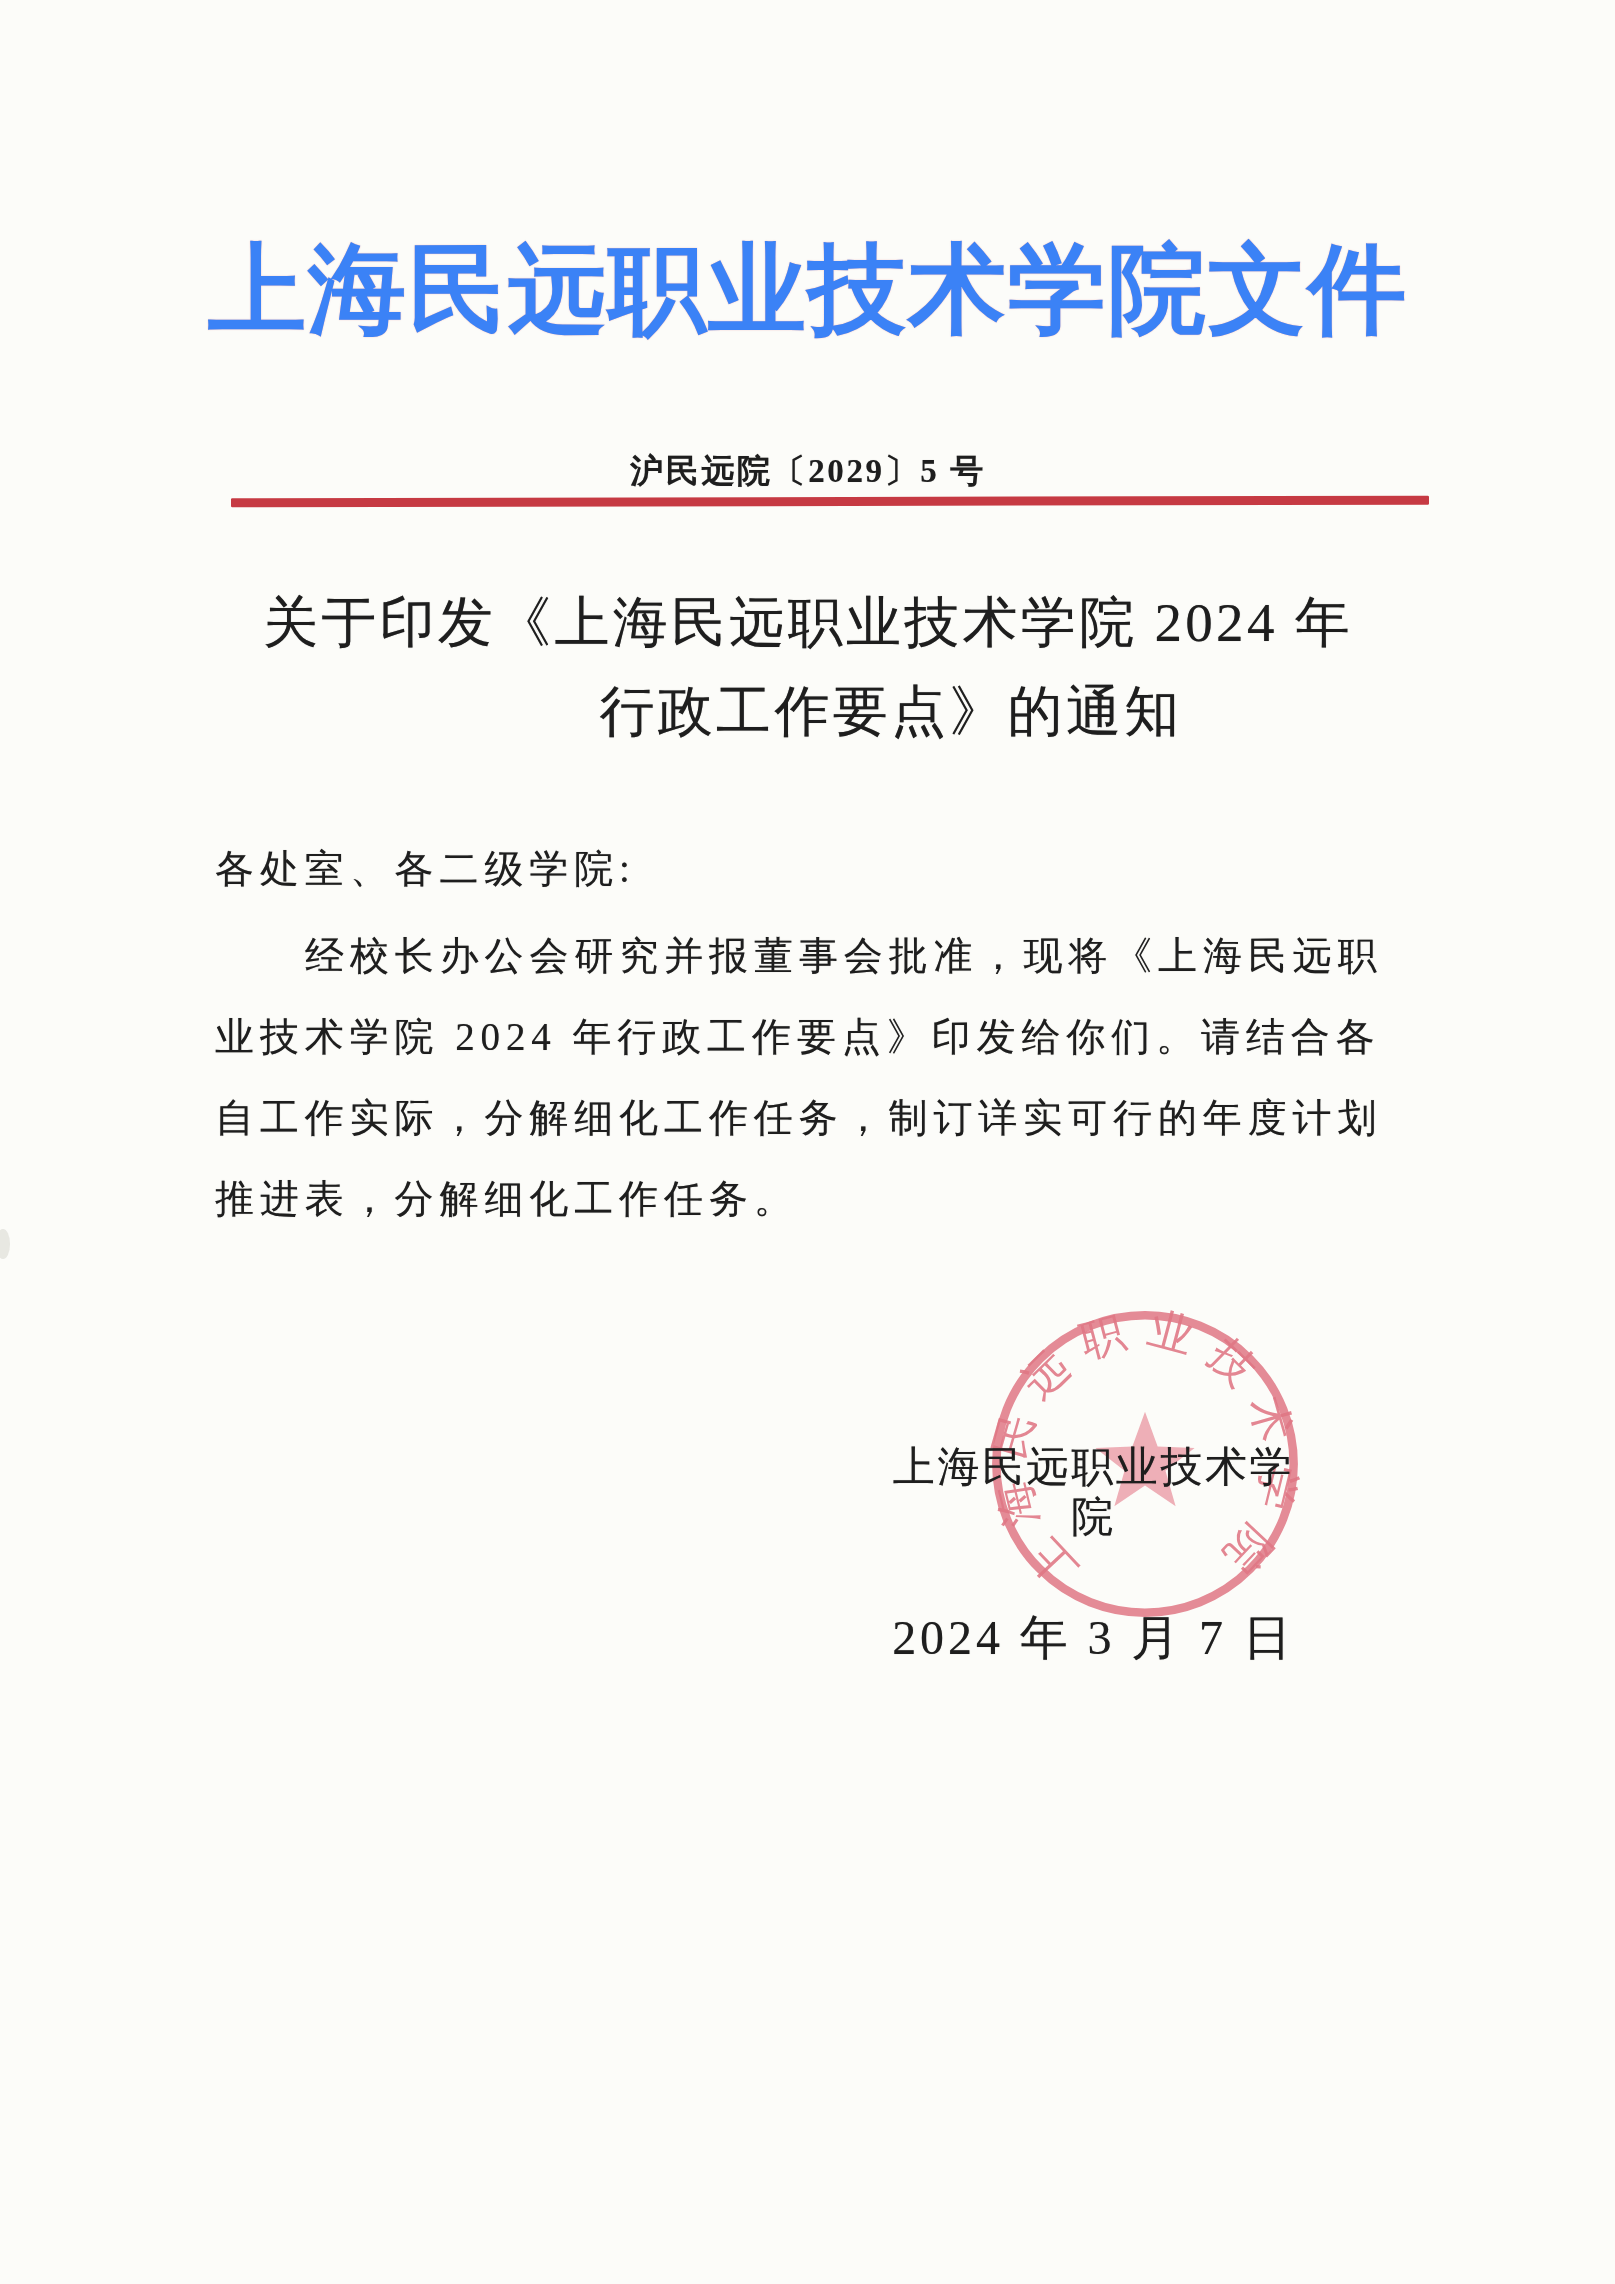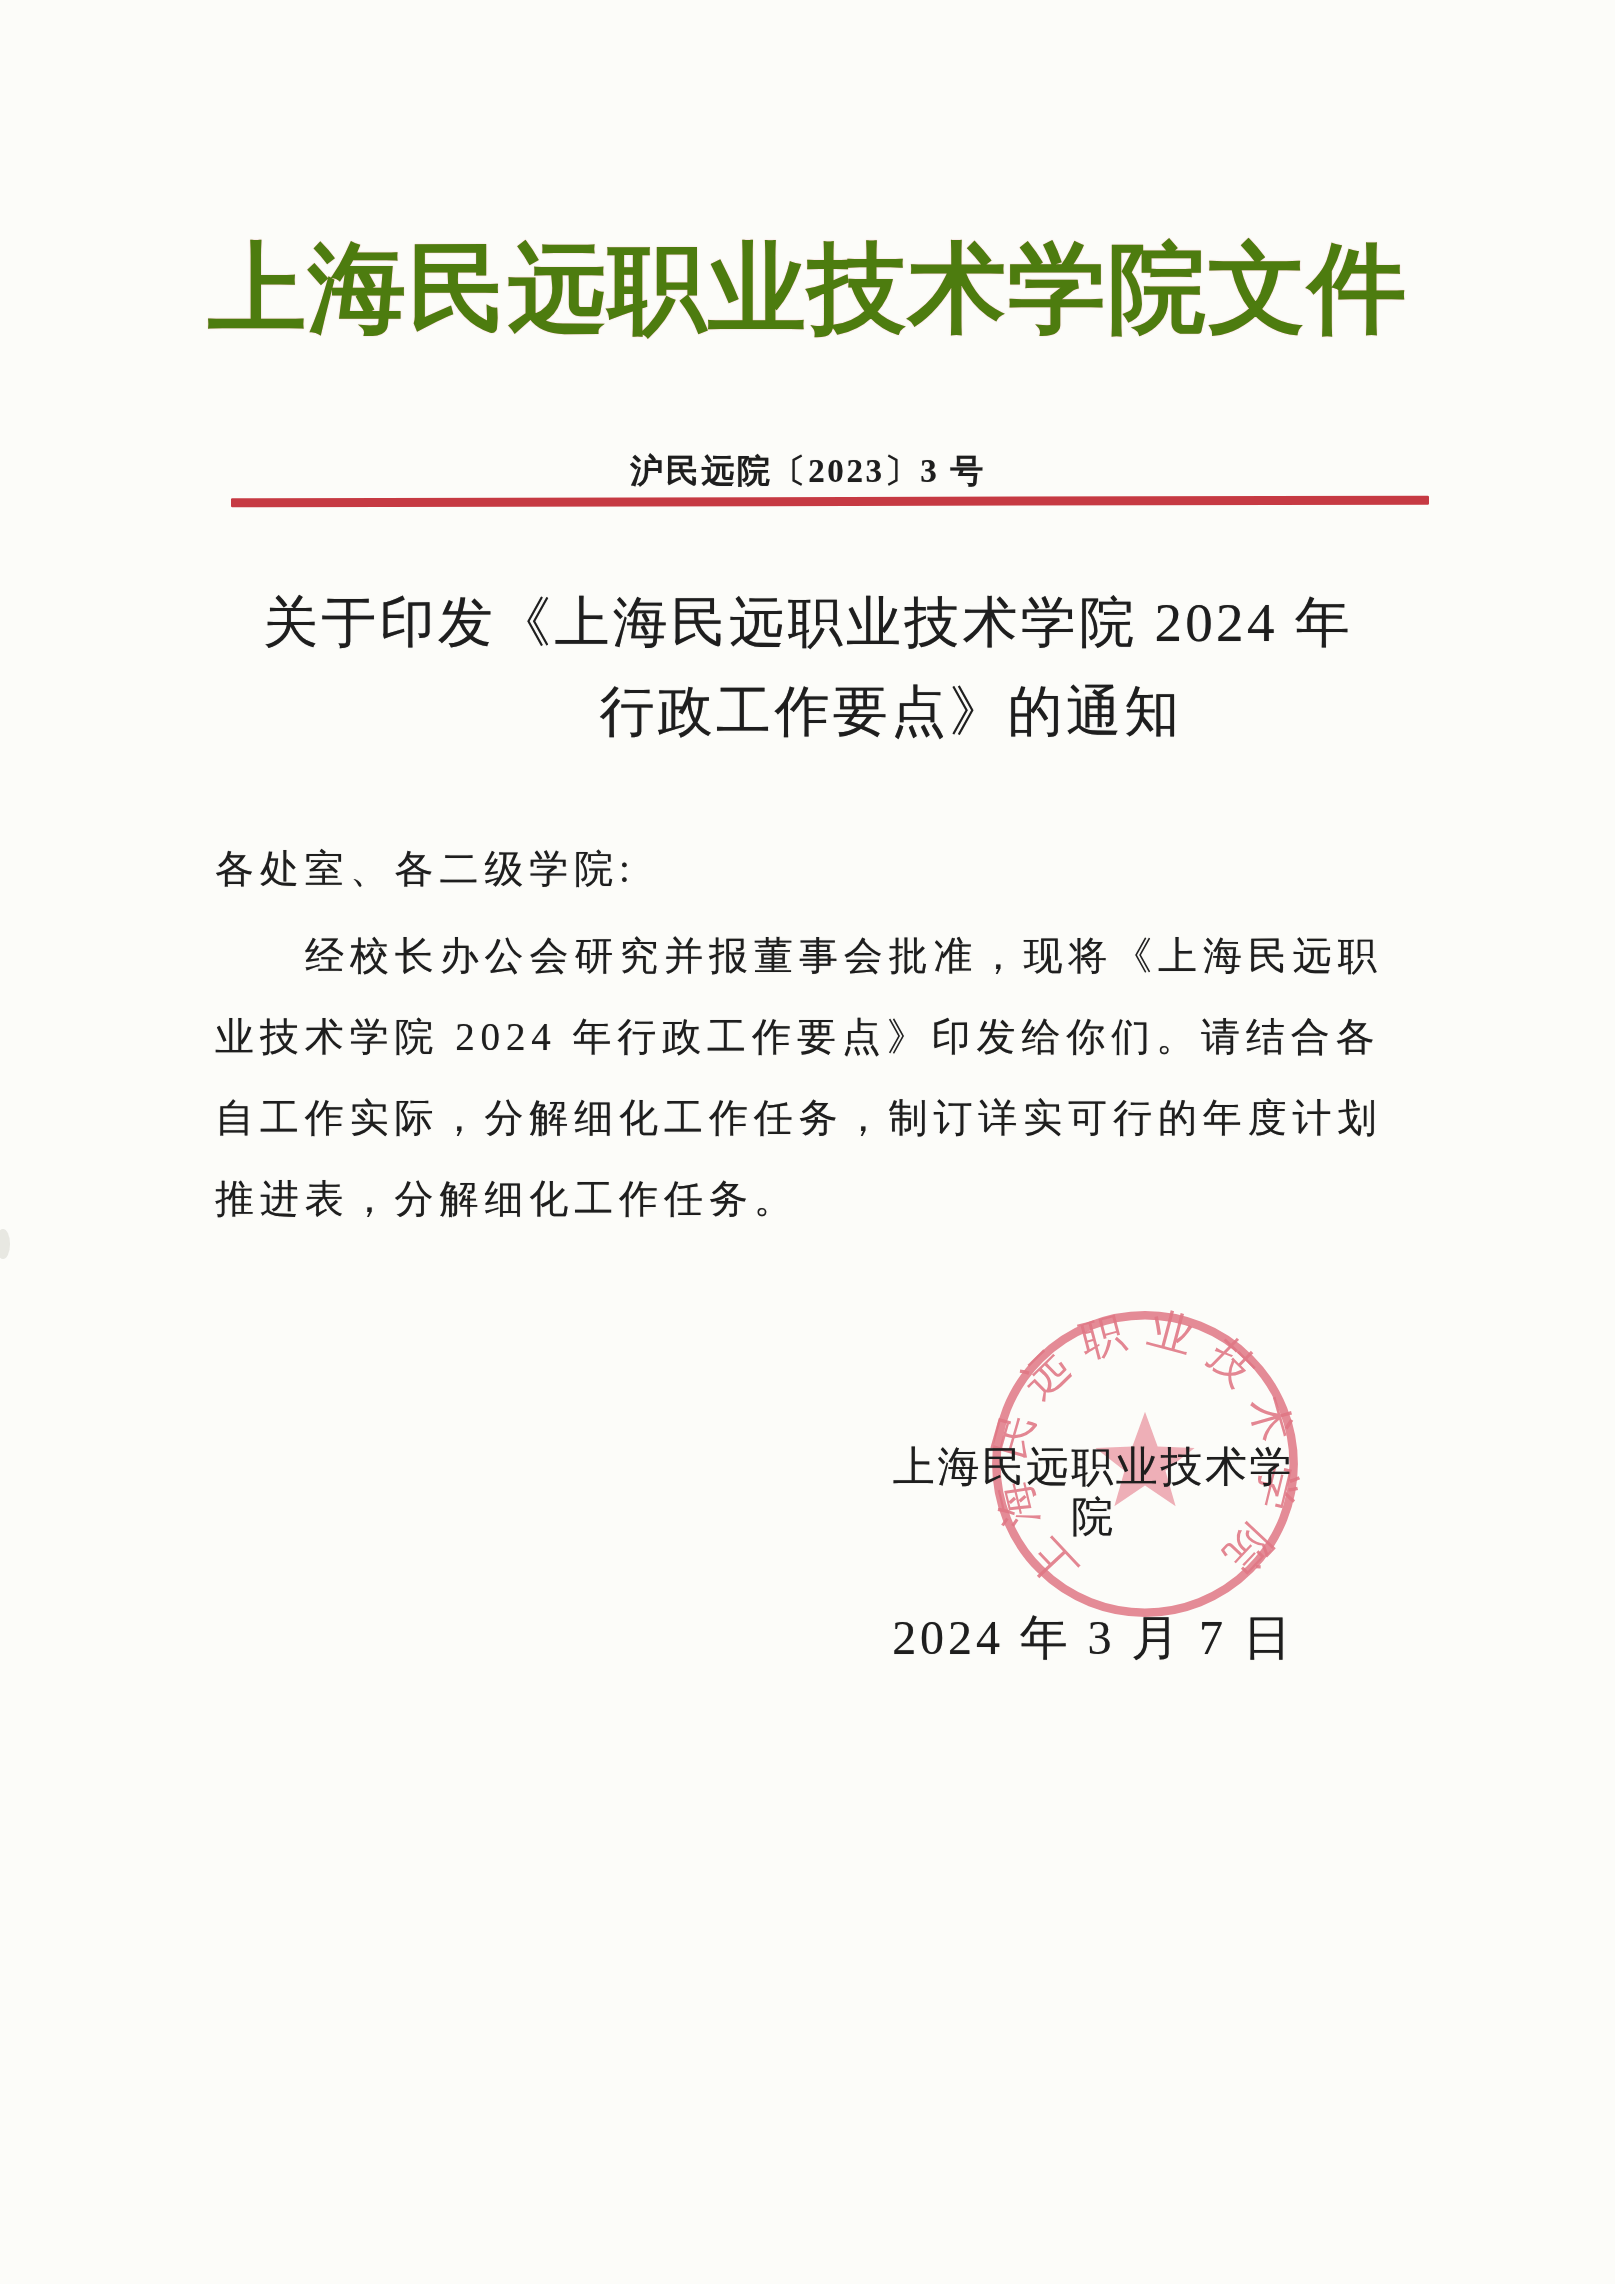--- a/index.html
+++ b/index.html
@@ -84,23 +84,23 @@
     top:1229px;left:-3.9px;width:14.3px;height:30px;
     background:#e2e2dc;border-radius:50%;
     opacity:.8;
   }
 </style>
 </head>
 <body>
 
 <div class="page">
 
-  <div class="abs header-title" style="color:#4d7c0f;font-family:Liberation Serif, serif;">上海民远职业技术学院文件</div>
+  <div class="abs header-title" style="color:#3b82f6;">上海民远职业技术学院文件</div>
 
-  <div class="abs doc-number">沪民远院〔2023〕3 号</div>
+  <div class="abs doc-number">沪民远院〔2029〕5 号</div>
 
   <div class="abs red-rule" style="background:#c63a43;"></div>
 
   <div class="abs doc-title l1">关于印发《上海民远职业技术学院 2024 年</div>
   <div class="abs doc-title l2">行政工作要点》的通知</div>
 
   <div class="abs body-line pline0">经校长办公会研究并报董事会批准，现将《上海民远职</div>
   <div class="abs body-line salutation">各处室、各二级学院:</div>
   <div class="abs body-line pline1">业技术学院 2024 年行政工作要点》印发给你们。请结合各</div>
   <div class="abs body-line pline2">自工作实际，分解细化工作任务，制订详实可行的年度计划</div>

